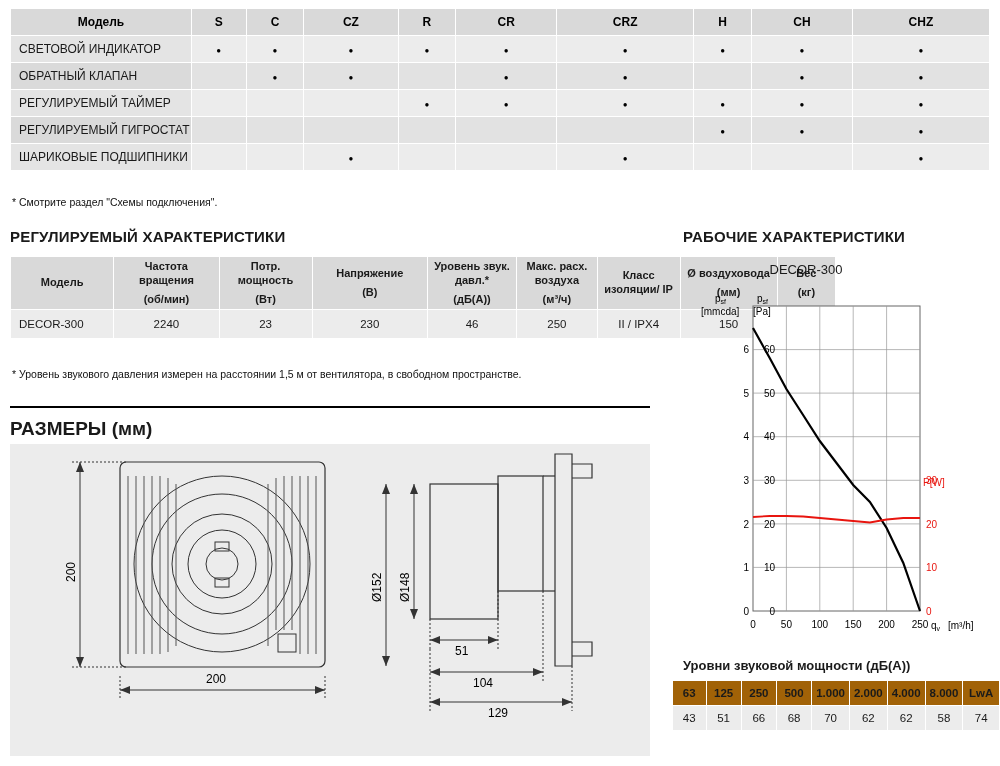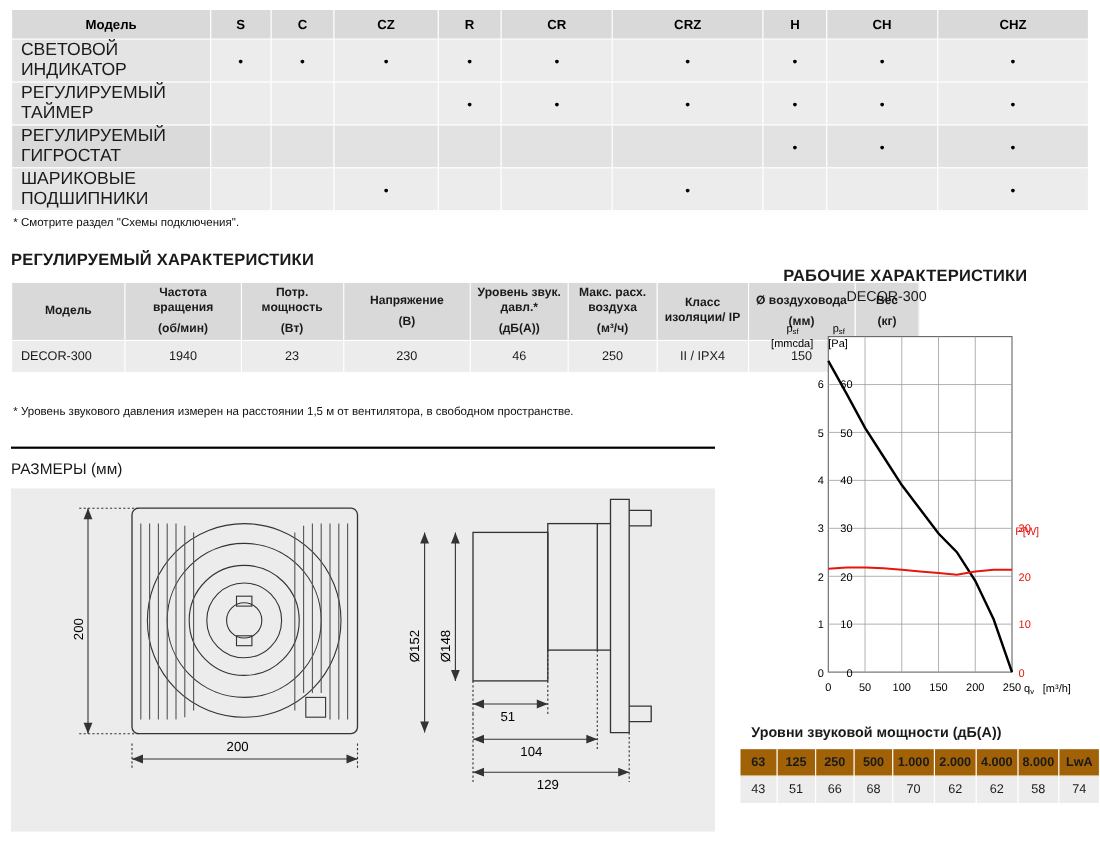--- a/index.html
+++ b/index.html
@@ -49,21 +49,21 @@
   .features th.first {
     text-align: center;
     width: 178px;
   }
   .features td {
     height: 24px;
   }
   .features td.lbl {
     text-align: left;
     padding-left: 8px;
-    font-size: 16px;
+    font-size: 12px;
   }
   .features tr.odd td { background: #ececec; }
   .features tr.even td { background: #e2e2e2; }
   .features tr.odd td.lbl { background: #e4e4e4; }
   .features tr.even td.lbl { background: #dadada; }
   .dot::before {
     content: "\25CF";
     font-size: 8px;
     line-height: 1;
     color: #000;
@@ -77,21 +77,21 @@
   .fn1 { left: 12px; top: 196px; }
 
   
   .sec-title {
     position: absolute;
     font-size: 15px;
     font-weight: bold;
     letter-spacing: .2px;
   }
   .tech-title { left: 10px; top: 228px; }
-  .work-title { left: 712px; top: 228px; margin-top: 14px; }
+  .work-title { left: 683px; top: 228px; }
 
   
   .tech {
     position: absolute;
     left: 10px;
     top: 256px;
     font-size: 11px;
     width: 826px;
   }
   .tech th {
@@ -116,22 +116,22 @@
     left: 10px;
     top: 406px;
     width: 640px;
     height: 2px;
     background: #000;
   }
   .dim-title {
     position: absolute;
     left: 10px;
     top: 418px;
-    font-size: 14px;
-    font-weight: normal;
+    font-size: 19px;
+    font-weight: bold;
   }
   .dim-box {
     position: absolute;
     left: 10px;
     top: 444px;
     width: 640px;
     height: 312px;
     background: #ececec;
   }
   .dimtext {
@@ -214,20 +214,32 @@
         <td class="dot"></td>
         <td class="dot"></td>
         <td class="dot"></td>
         <td class="dot"></td>
         <td class="dot"></td>
         <td class="dot"></td>
         <td class="dot"></td>
         <td class="dot"></td>
         <td class="dot"></td>
       </tr>
+      <tr class="even">
+        <td class="lbl">ОБРАТНЫЙ КЛАПАН</td>
+        <td></td>
+        <td class="dot"></td>
+        <td class="dot"></td>
+        <td></td>
+        <td class="dot"></td>
+        <td class="dot"></td>
+        <td></td>
+        <td class="dot"></td>
+        <td class="dot"></td>
+      </tr>
       <tr class="odd">
         <td class="lbl">РЕГУЛИРУЕМЫЙ ТАЙМЕР</td>
         <td></td>
         <td></td>
         <td></td>
         <td class="dot"></td>
         <td class="dot"></td>
         <td class="dot"></td>
         <td class="dot"></td>
         <td class="dot"></td>
@@ -299,21 +311,21 @@
         </th>
         <th style="width:52px">
           <span>Вес</span>
           <span class="unit">(кг)</span>
         </th>
       </tr>
     </thead>
     <tbody>
       <tr>
         <td class="model">DECOR-300</td>
-        <td>1940</td>
+        <td>2240</td>
         <td>23</td>
         <td>230</td>
         <td>46</td>
         <td>250</td>
         <td>II / IPX4</td>
         <td>150</td>
         <td>1,44</td>
       </tr>
     </tbody>
   </table>

